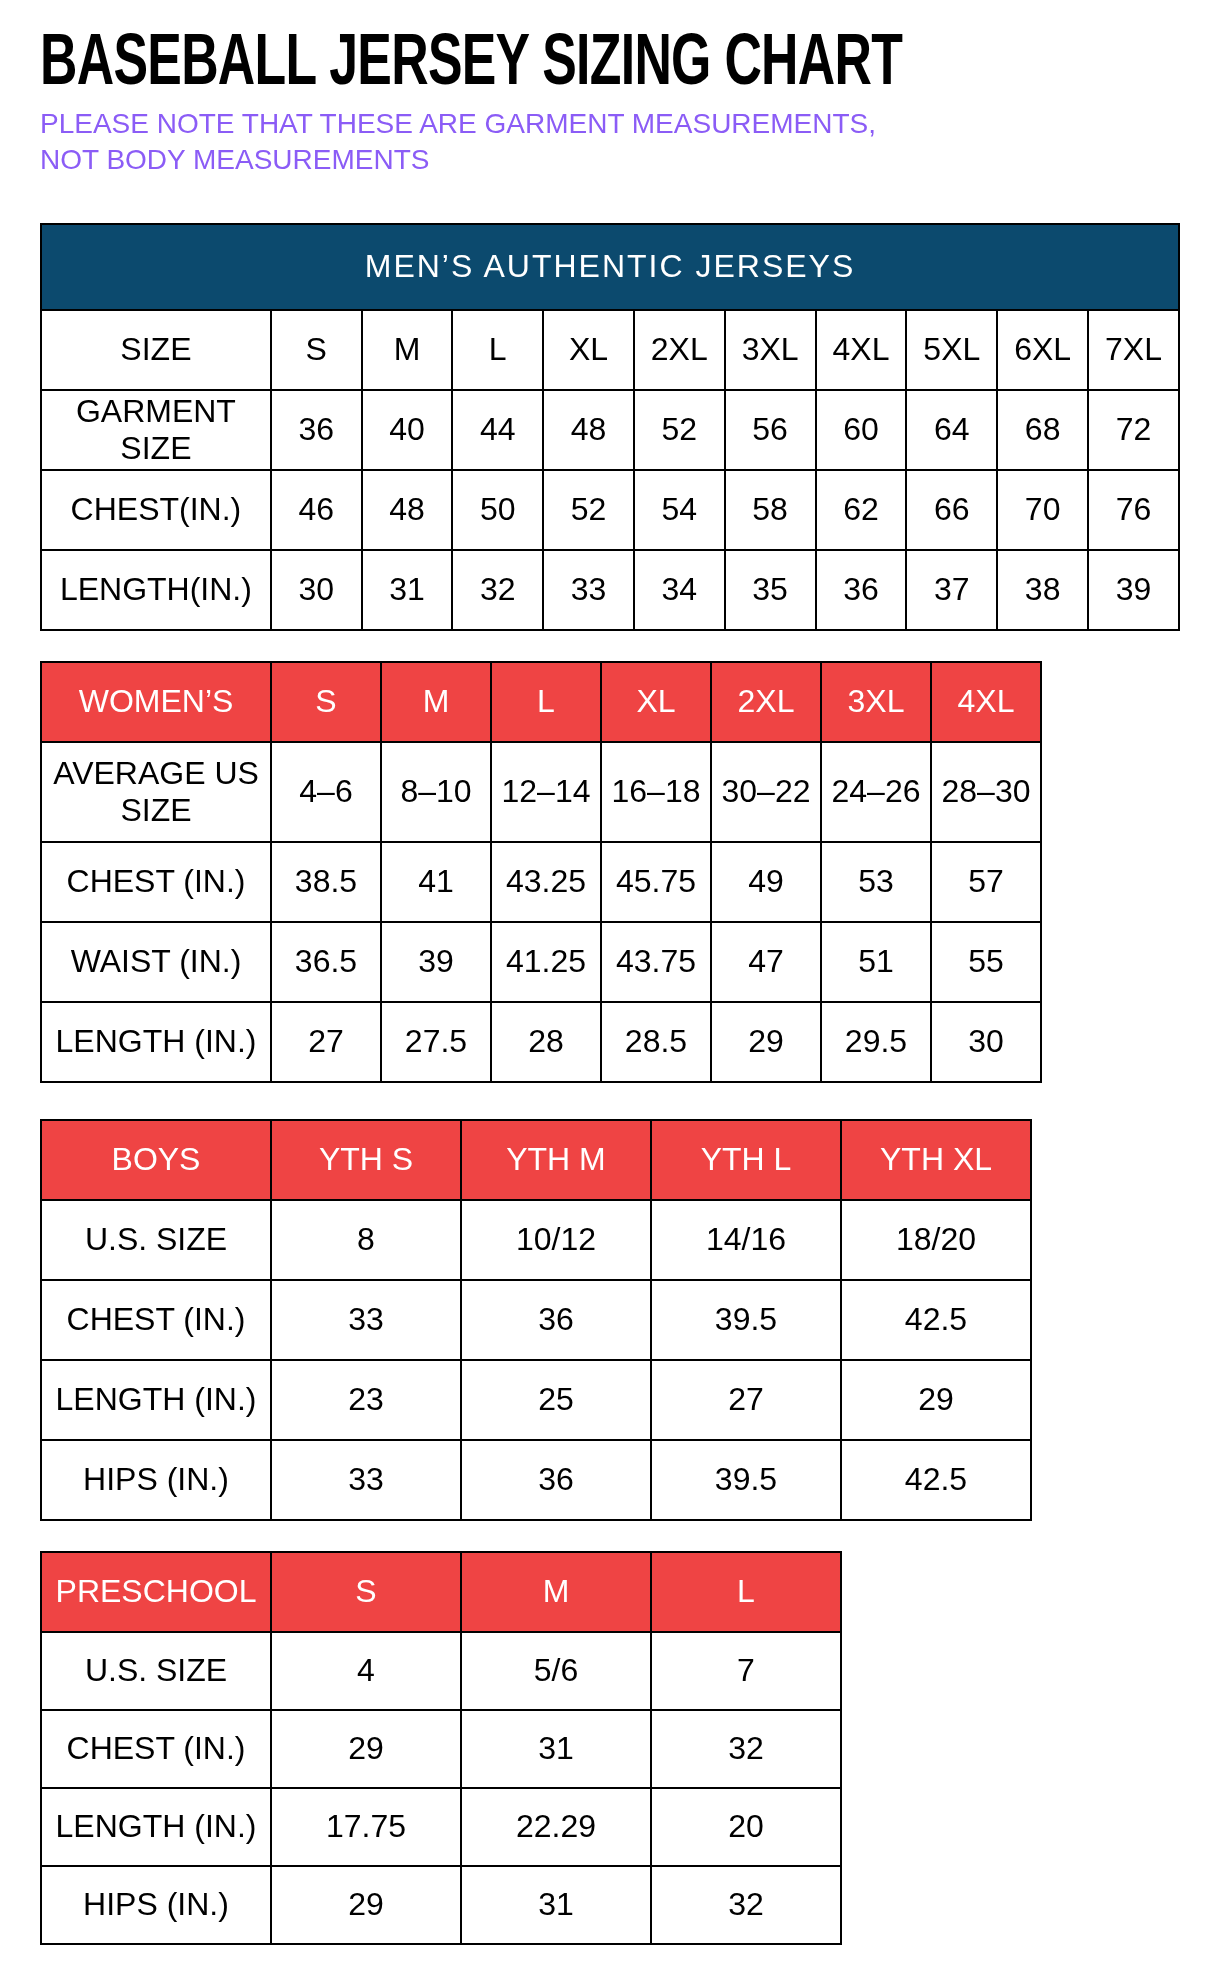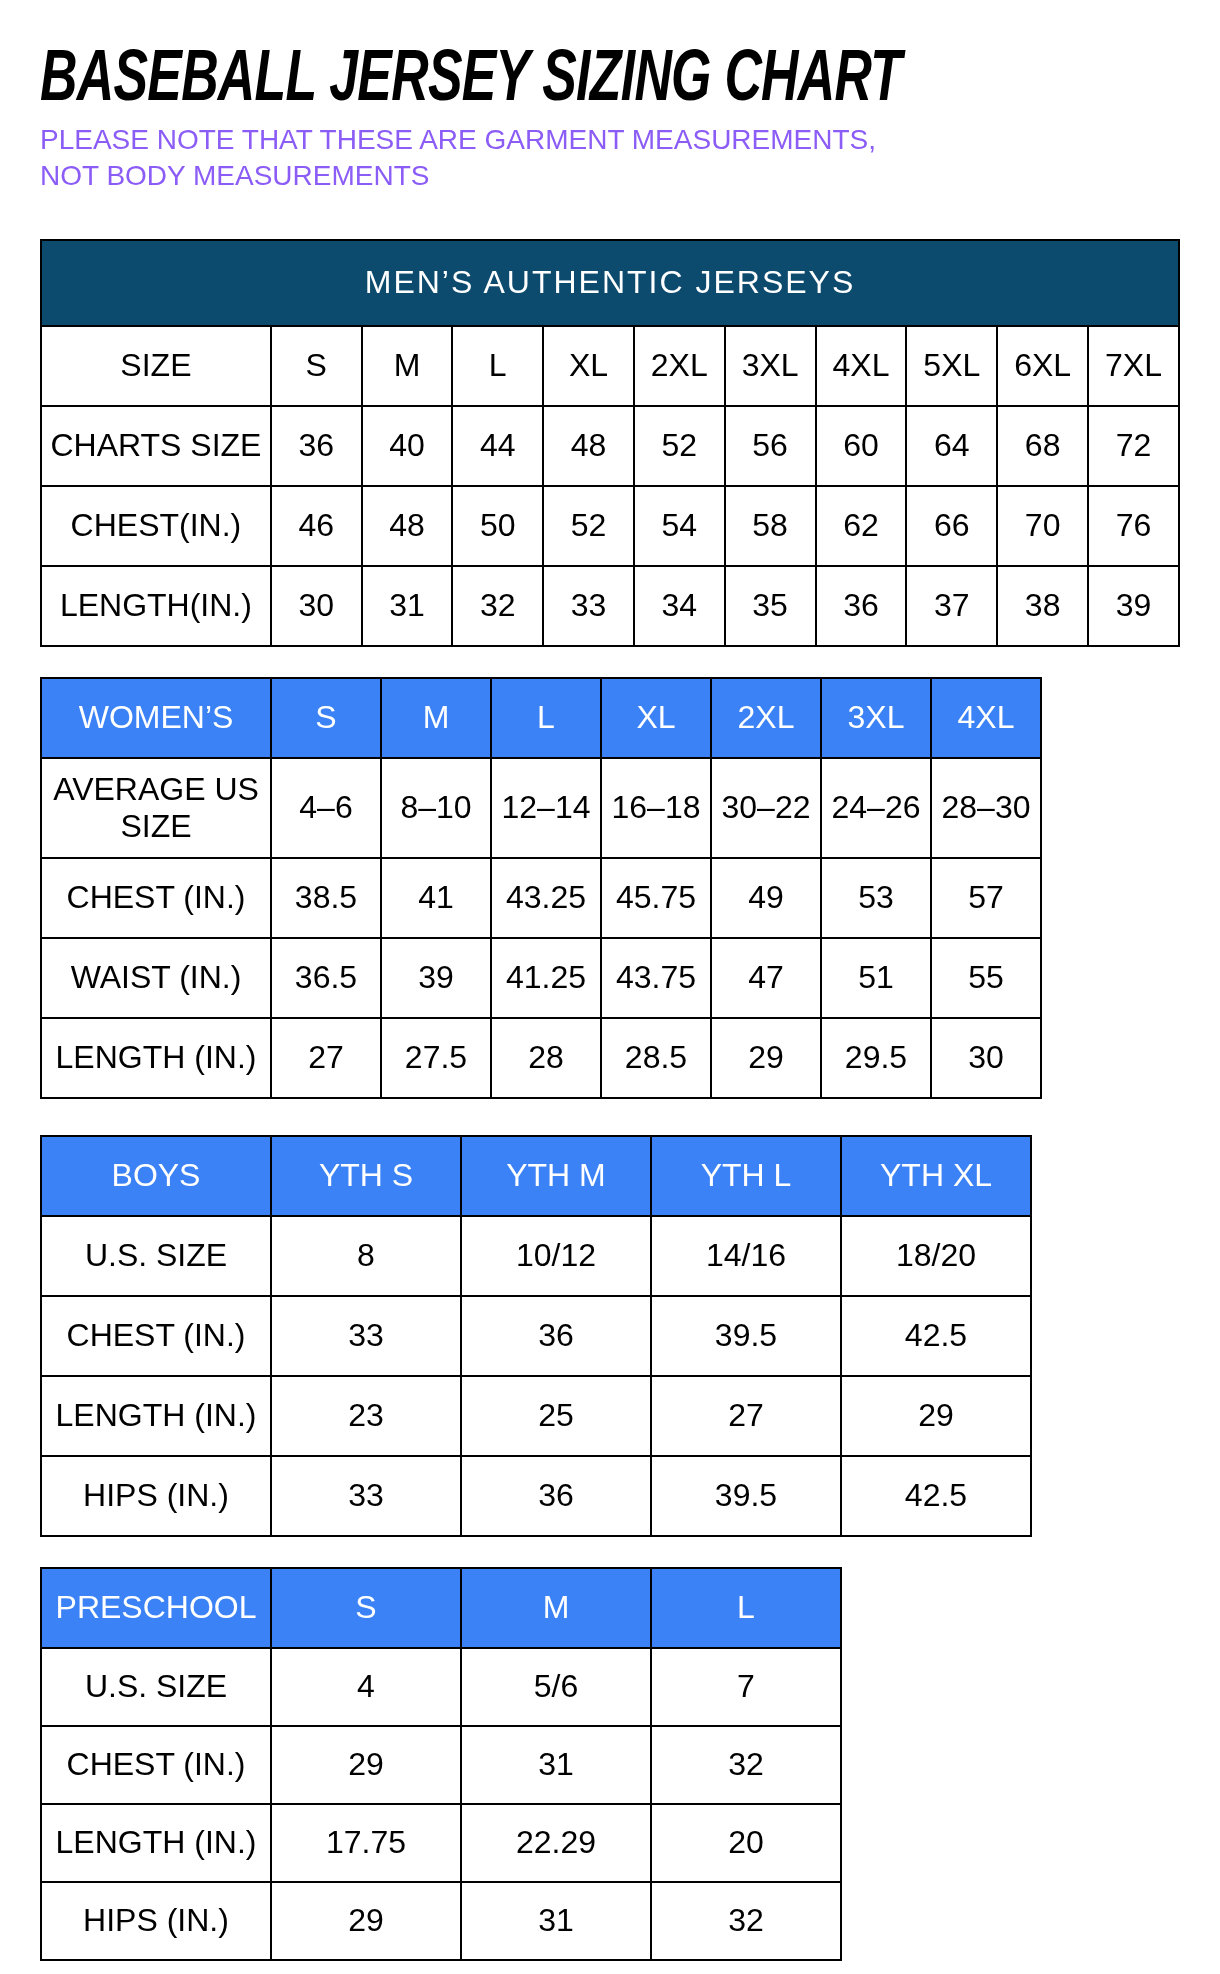--- a/index.html
+++ b/index.html
@@ -6,28 +6,27 @@
     margin: 0; padding: 0;
     width: 1220px; height: 1974px;
     background: #ffffff;
     font-family: "Liberation Sans", sans-serif;
     color: #000;
     overflow: hidden;
   }
   .content { padding: 26px 40px 0 40px; }
 
   h1.page-title {
-    margin: 16px 0 14px 0;
+    margin: 0 0 14px 0;
     height: 66px;
     line-height: 66px;
     font-size: 72px;
     font-weight: bold;
     letter-spacing: -1px;
     white-space: nowrap;
-    font-style: italic;
   }
   h1.page-title .condense {
     display: inline-block;
     transform: scaleX(0.72);
     transform-origin: left center;
   }
 
   .note {
     color: #8b5cf6;
     font-size: 28px;
@@ -45,21 +44,21 @@
     text-align: center;
     vertical-align: middle;
     font-size: 32px;
     padding: 0;
     overflow: hidden;
   }
   td.lbl { font-size: 30px; }
 
   
   td.hdr {
-    background: #3b82f6;
+    background: #ef4444;
     color: #ffffff;
     border-bottom: 4px solid #000;
     height: 78px;
     font-size: 32px;
   }
   
   td.band {
     background: #0c4a6e;
     color: #ffffff;
     border: none;
@@ -133,21 +132,21 @@
       <td>L</td>
       <td>XL</td>
       <td>2XL</td>
       <td>3XL</td>
       <td>4XL</td>
       <td>5XL</td>
       <td>6XL</td>
       <td>7XL</td>
     </tr>
     <tr class="r">
-      <td class="lbl">CHARTS SIZE</td>
+      <td class="lbl">GARMENT SIZE</td>
       <td>36</td>
       <td>40</td>
       <td>44</td>
       <td>48</td>
       <td>52</td>
       <td>56</td>
       <td>60</td>
       <td>64</td>
       <td>68</td>
       <td>72</td>

